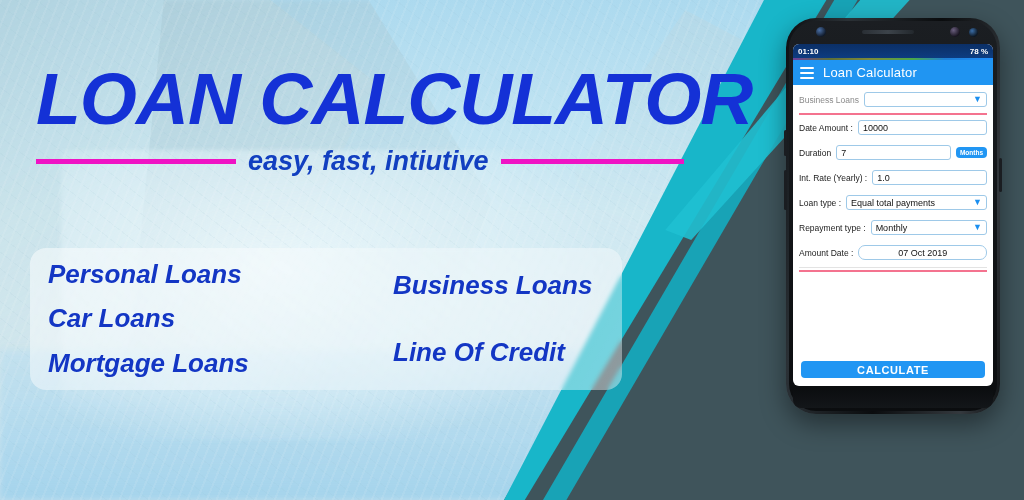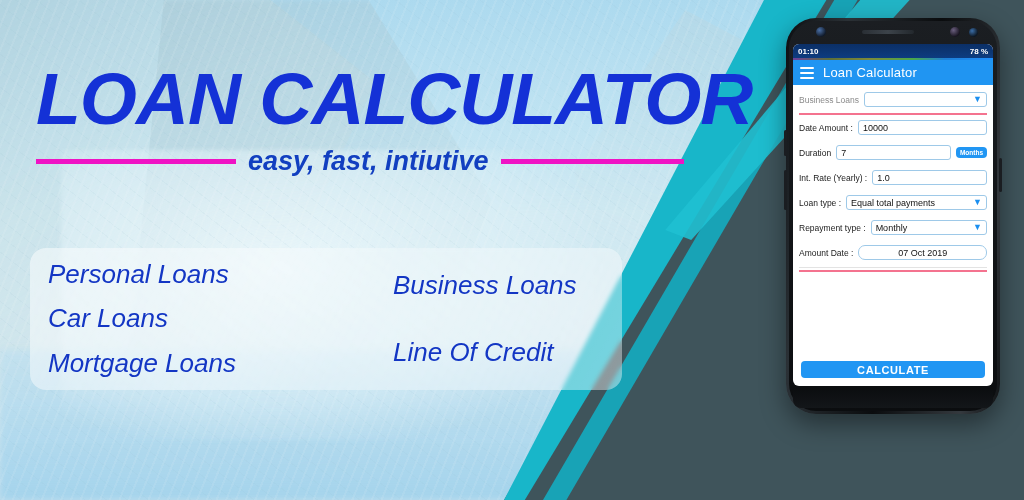--- a/index.html
+++ b/index.html
@@ -60,21 +60,21 @@
   .tagline{font-size:27px;font-weight:bold;font-style:italic;color:#123fc0;white-space:nowrap;}
 
   
   .types-card{position:absolute;left:30px;top:248px;width:592px;height:142px;
     border-radius:16px;
     background:linear-gradient(120deg,rgba(255,255,255,.50),rgba(255,255,255,.30) 55%,rgba(255,255,255,.42));
     backdrop-filter:blur(2px);
     display:grid;grid-template-columns:345px 1fr;align-items:center;
     padding:4px 0 4px 8px;box-sizing:border-box;}
   .types-col{display:flex;flex-direction:column;justify-content:space-around;height:100%;}
-  .type-item{font-size:26px;font-weight:normal;font-style:italic;color:#1336c4;white-space:nowrap;padding-left:10px;}
+  .type-item{font-size:26px;font-weight:bold;font-style:italic;color:#1336c4;white-space:nowrap;padding-left:10px;}
 
   
   .phone{position:absolute;left:786px;top:18px;width:214px;height:396px;}
   .phone-body{position:absolute;inset:0;border-radius:30px;background:linear-gradient(100deg,#0d0f12,#2b3136 22%,#0a0c0e 55%,#34393e 86%,#101214);
     box-shadow:0 10px 26px rgba(0,0,0,.42);}
   .phone-bezel{position:absolute;left:3px;right:3px;top:3px;bottom:3px;border-radius:27px;
     background:linear-gradient(180deg,#1b1e22,#0b0d0f);}
   .phone-top{position:absolute;left:0;right:0;top:0;height:26px;border-radius:27px 27px 0 0;}
   .cam-l{position:absolute;left:30px;top:9px;width:10px;height:10px;border-radius:50%;
     background:radial-gradient(circle at 35% 32%,#4a6fa5,#101a2a 70%);}

